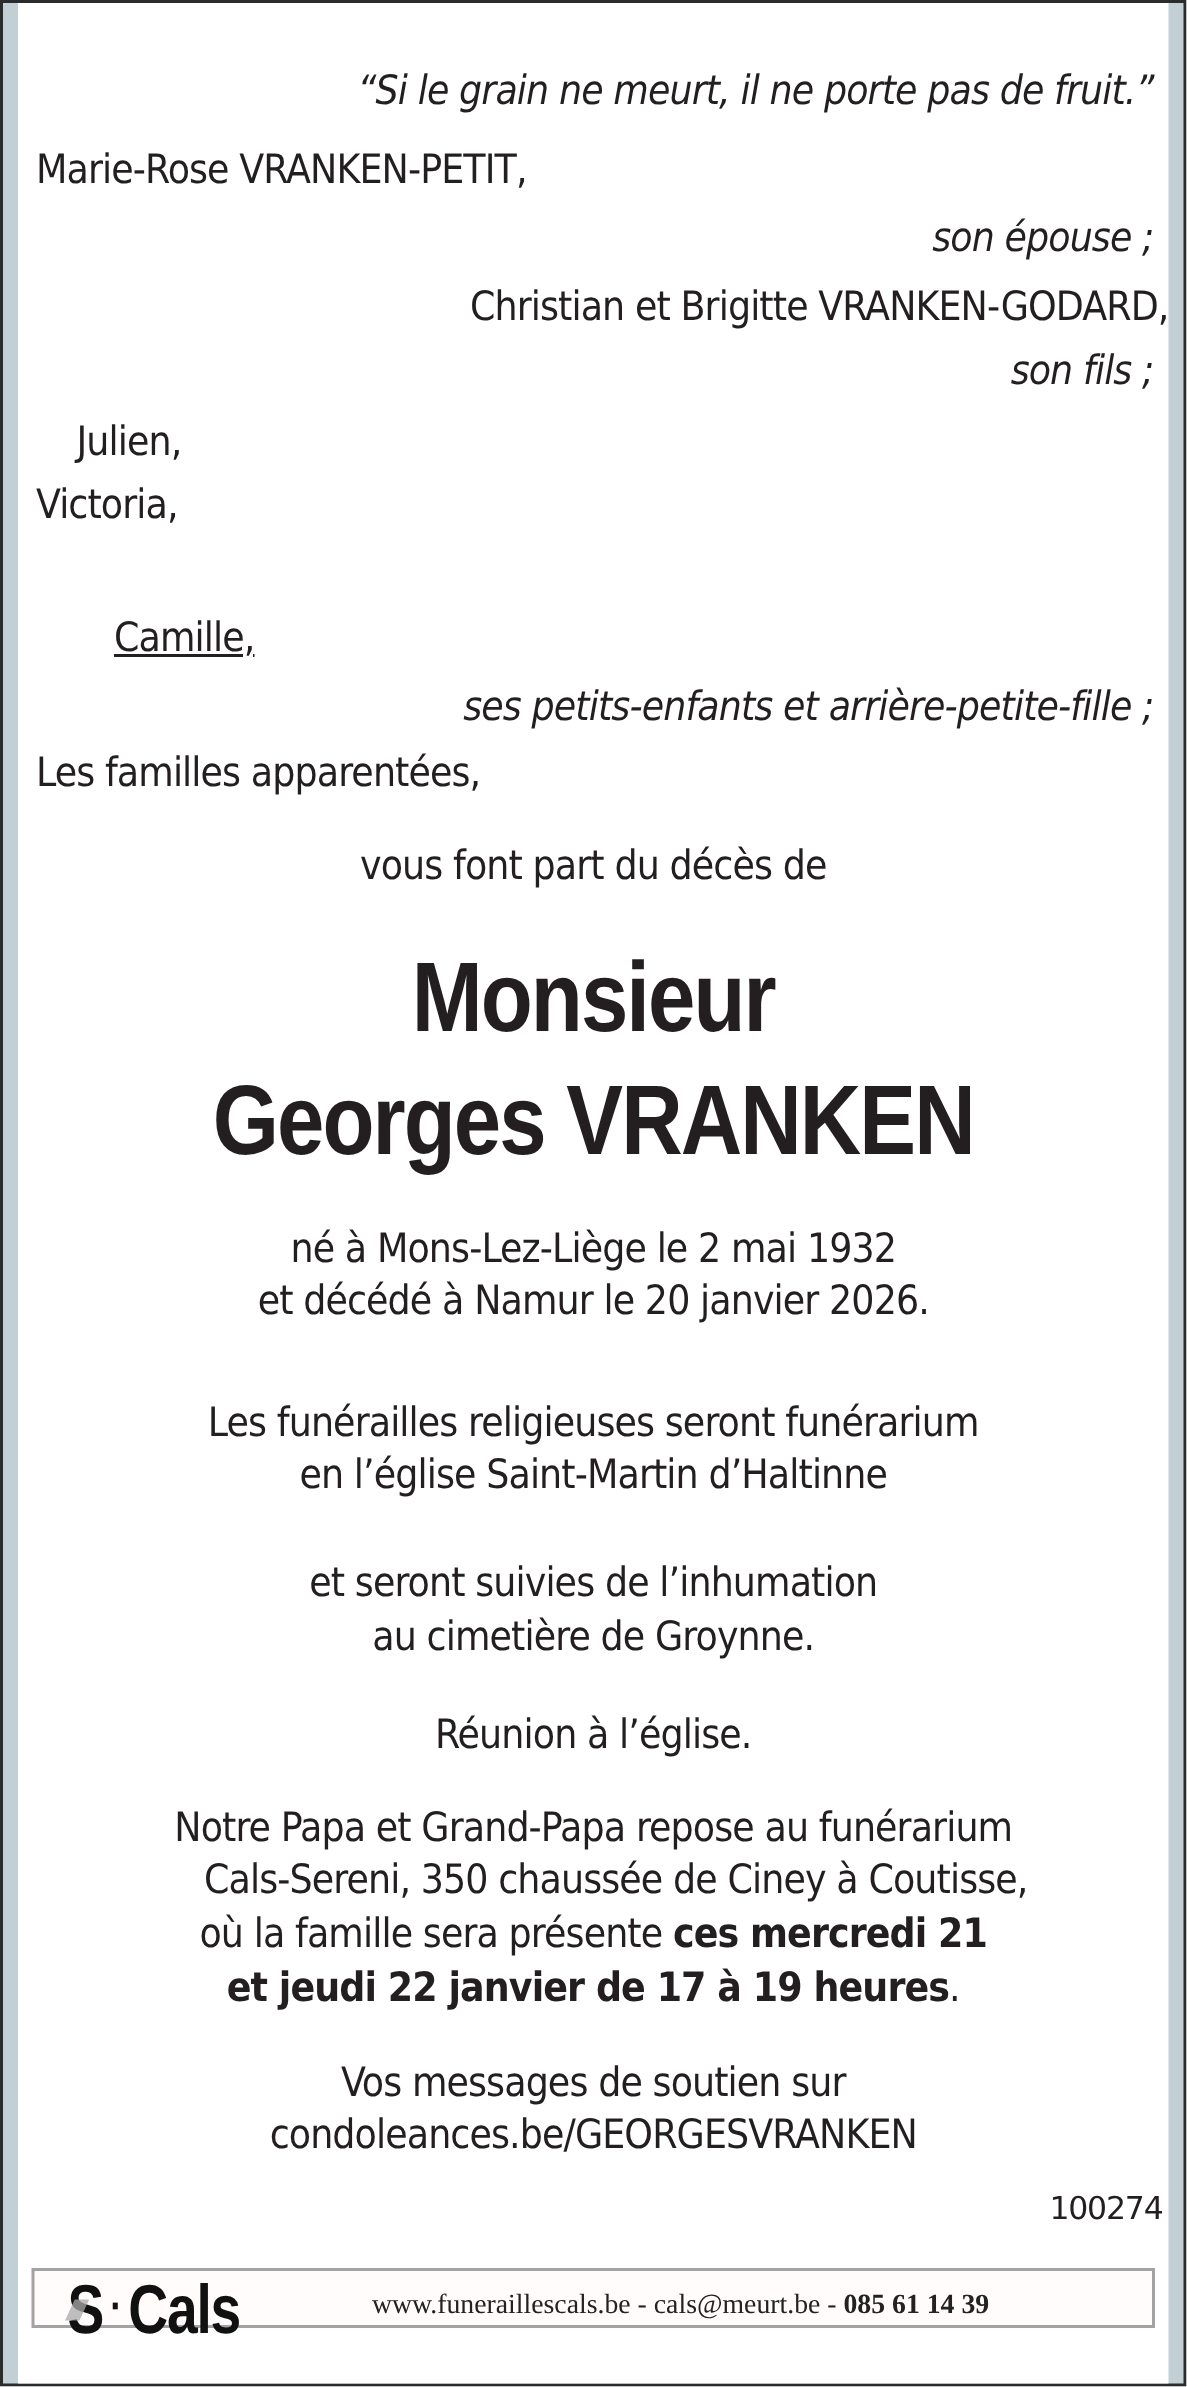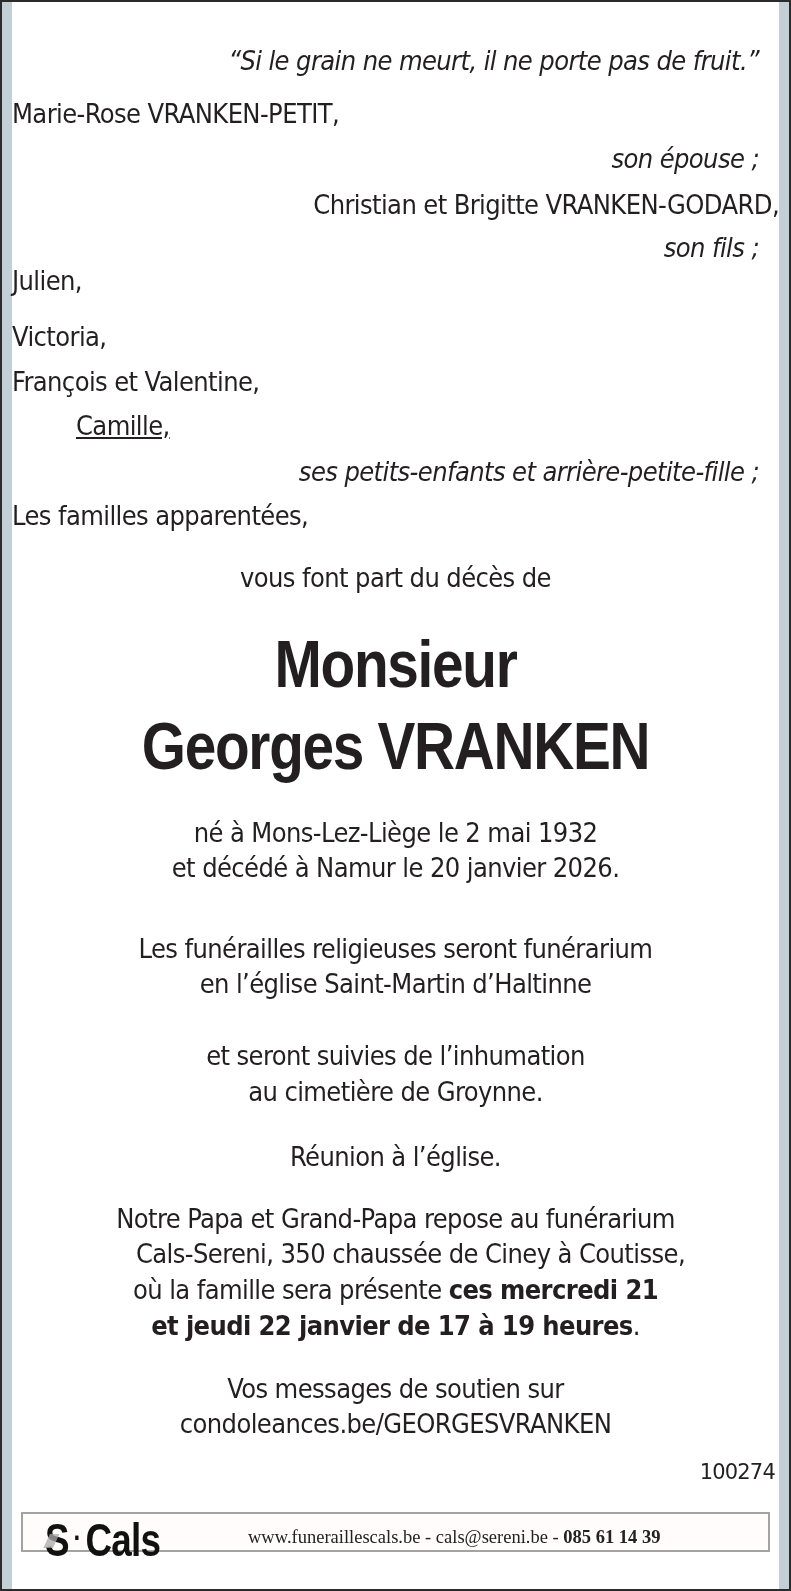--- a/index.html
+++ b/index.html
@@ -20,22 +20,22 @@
   }
   .line {
     position: absolute;
     left: 0; right: 0;
     white-space: nowrap;
     font-size: 27px;
     line-height: 34px;
     letter-spacing: -0.6px;
     font-stretch: condensed;
   }
-  .l { text-align: left; padding-left: 0; }
-  .r { text-align: right; padding-right: 20px; }
+  .l { text-align: left; padding-left: 12px; }
+  .r { text-align: right; padding-right: 10px; }
   .c { text-align: center; }
   .it { font-style: italic; }
   .indent { padding-left: 64px; text-decoration: underline; }
   .b { font-weight: bold; }
   .big {
     font-family: "Liberation Sans", sans-serif;
     font-weight: bold;
     font-size: 66px;
     line-height: 80px;
     letter-spacing: -1.5px;
@@ -84,23 +84,22 @@
 
 <div class="frame">
   <div class="page">
 
     <div class="line r it" style="top:42px;">“Si le grain ne meurt, il ne porte pas de fruit.”</div>
 
     <div class="line l" style="top:95px;">Marie-Rose VRANKEN-PETIT,</div>
     <div class="line r it" style="top:140px;">son épouse ;</div>
     <div class="line l" style="top:186px;text-align:right;">Christian et Brigitte VRANKEN-GODARD,</div>
     <div class="line r it" style="top:229px;">son fils ;</div>
-    <div class="line l" style="top:262px;">Julien,</div>
+    <div class="line l" style="top:276px;margin-left:27px;">Julien,</div>
     <div class="line l" style="top:318px;">Victoria,</div>
-    <div class="line l" style="top:363px;">François et Valentine,</div>
     <div class="line l indent" style="top:407px;">Camille,</div>
     <div class="line r it" style="top:453px;">ses petits-enfants et arrière-petite-fille ;</div>
     <div class="line l" style="top:497px;">Les familles apparentées,</div>
 
     <div class="line c" style="top:559px;">vous font part du décès de</div>
 
     <div class="line c big" style="top:622px;">Monsieur</div>
     <div class="line c big" style="top:704px;">Georges VRANKEN</div>
 
     <div class="line c" style="top:814px;">né à Mons-Lez-Liège le 2 mai 1932</div>
@@ -125,18 +124,18 @@
     <div class="line c" style="top:1370px;">Vos messages de soutien sur</div>
     <div class="line c" style="top:1405px;">condoleances.be/GEORGESVRANKEN</div>
 
     <div class="ref">100274</div>
 
     <div class="footer">
       <div class="logo">
         <span class="s">S</span><span class="dot">·</span><span>Cals</span>
       </div>
       <div class="contact">
-        <span>www.funeraillescals.be</span><span> - </span><span>cals@sereni.be</span><span> - </span><span class="phone">085 61 14 39</span>
+        <span>www.funeraillescals.be</span><span> - </span><span>cals@meurt.be</span><span> - </span><span class="phone">085 61 14 39</span>
       </div>
     </div>
 
   </div>
 </div>
 
 </body></html>

